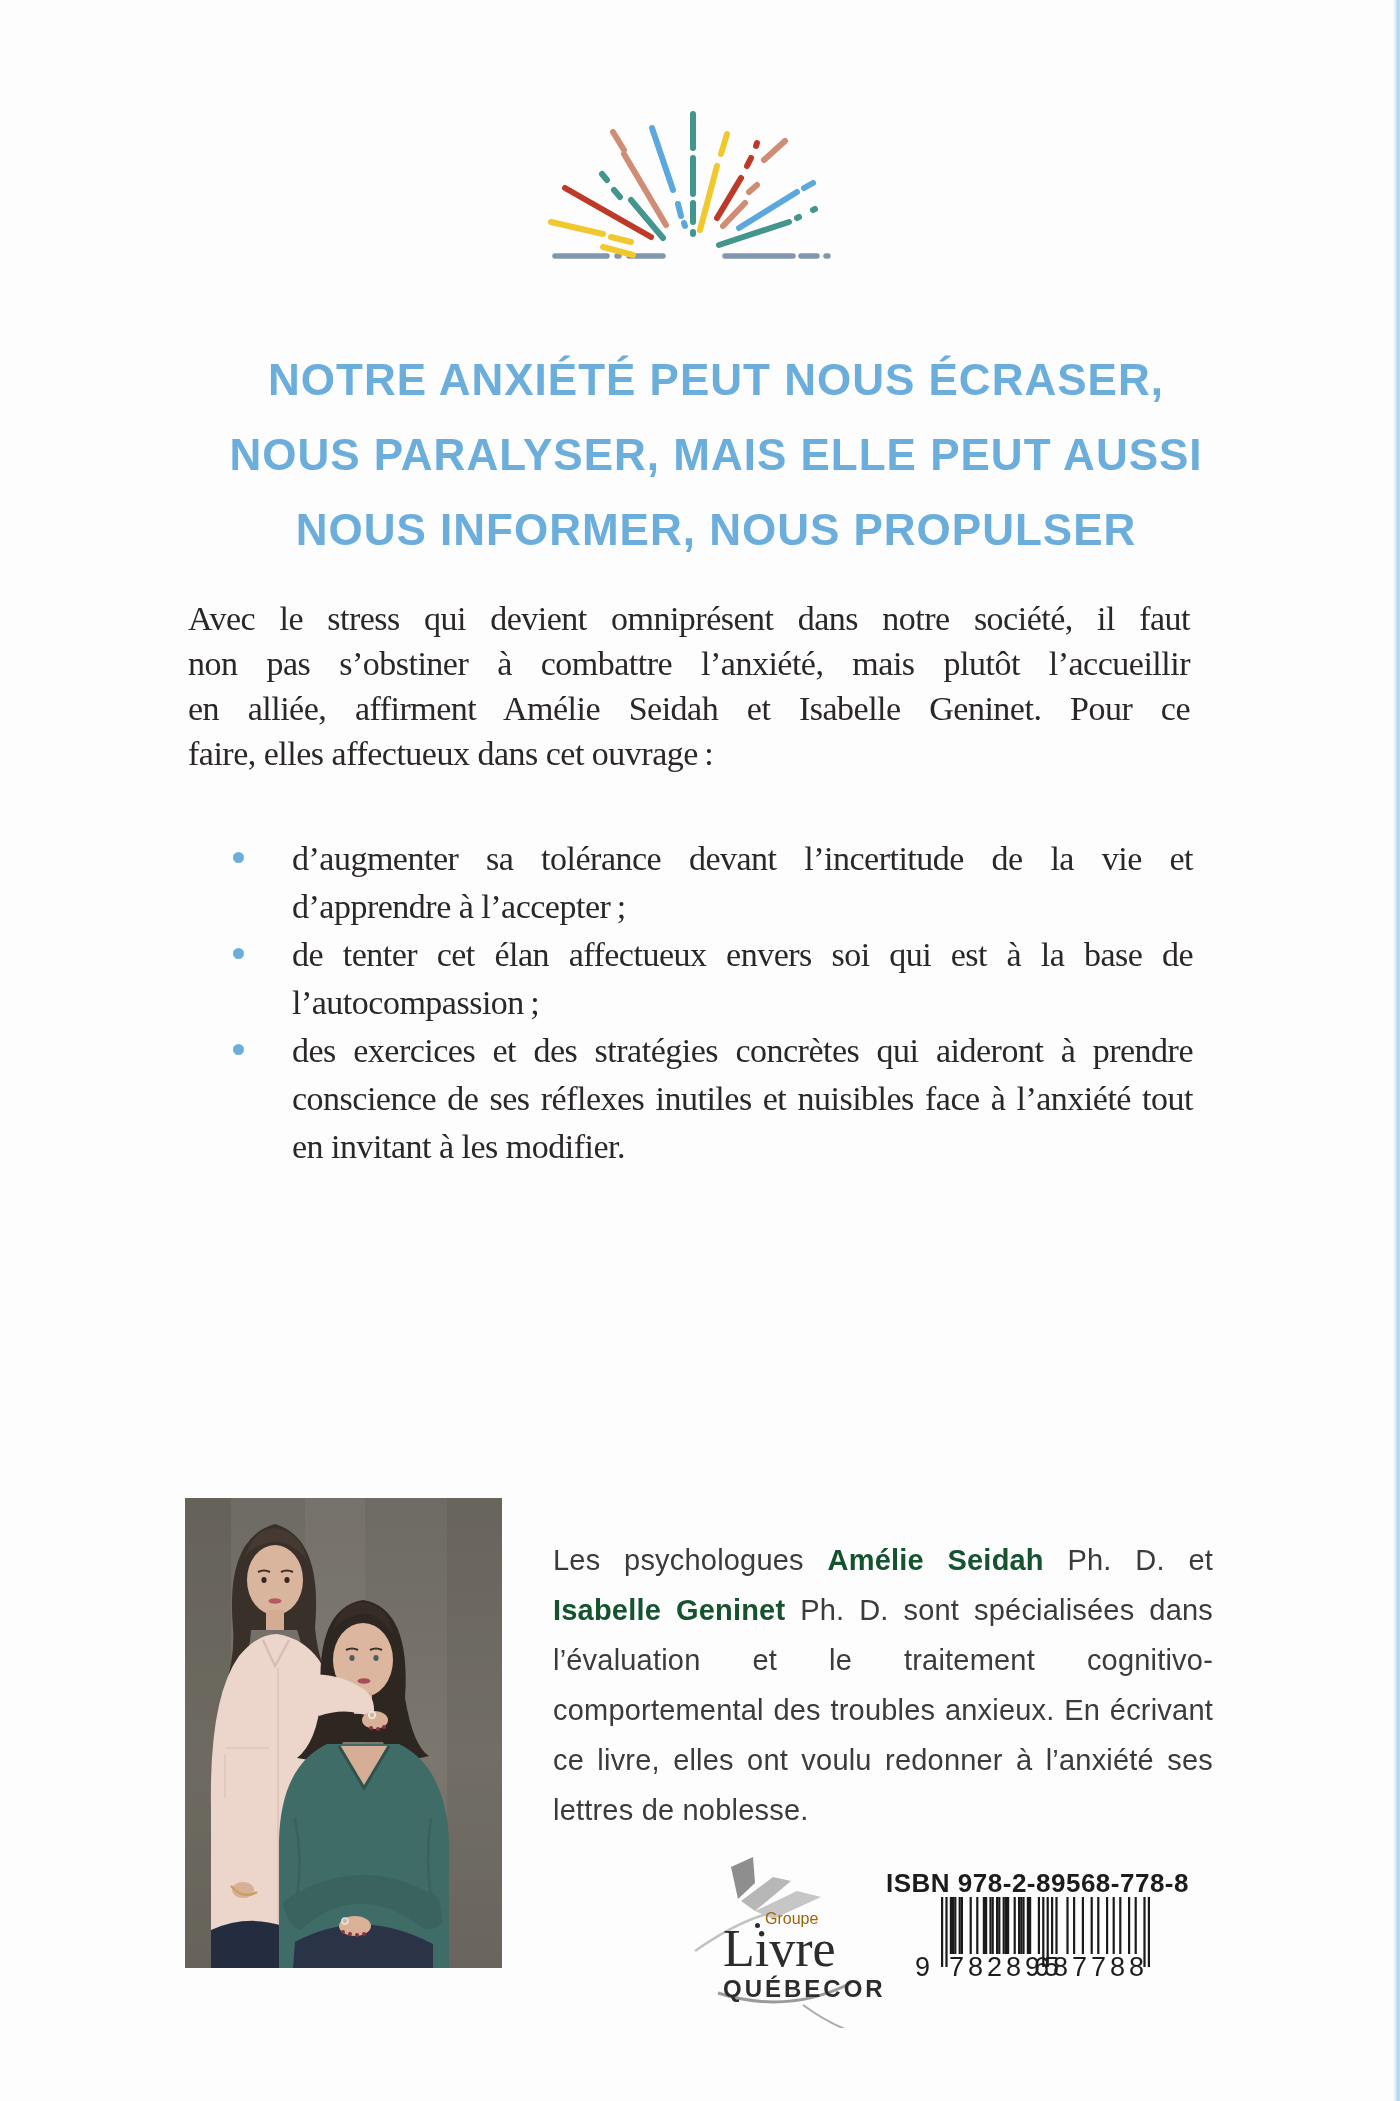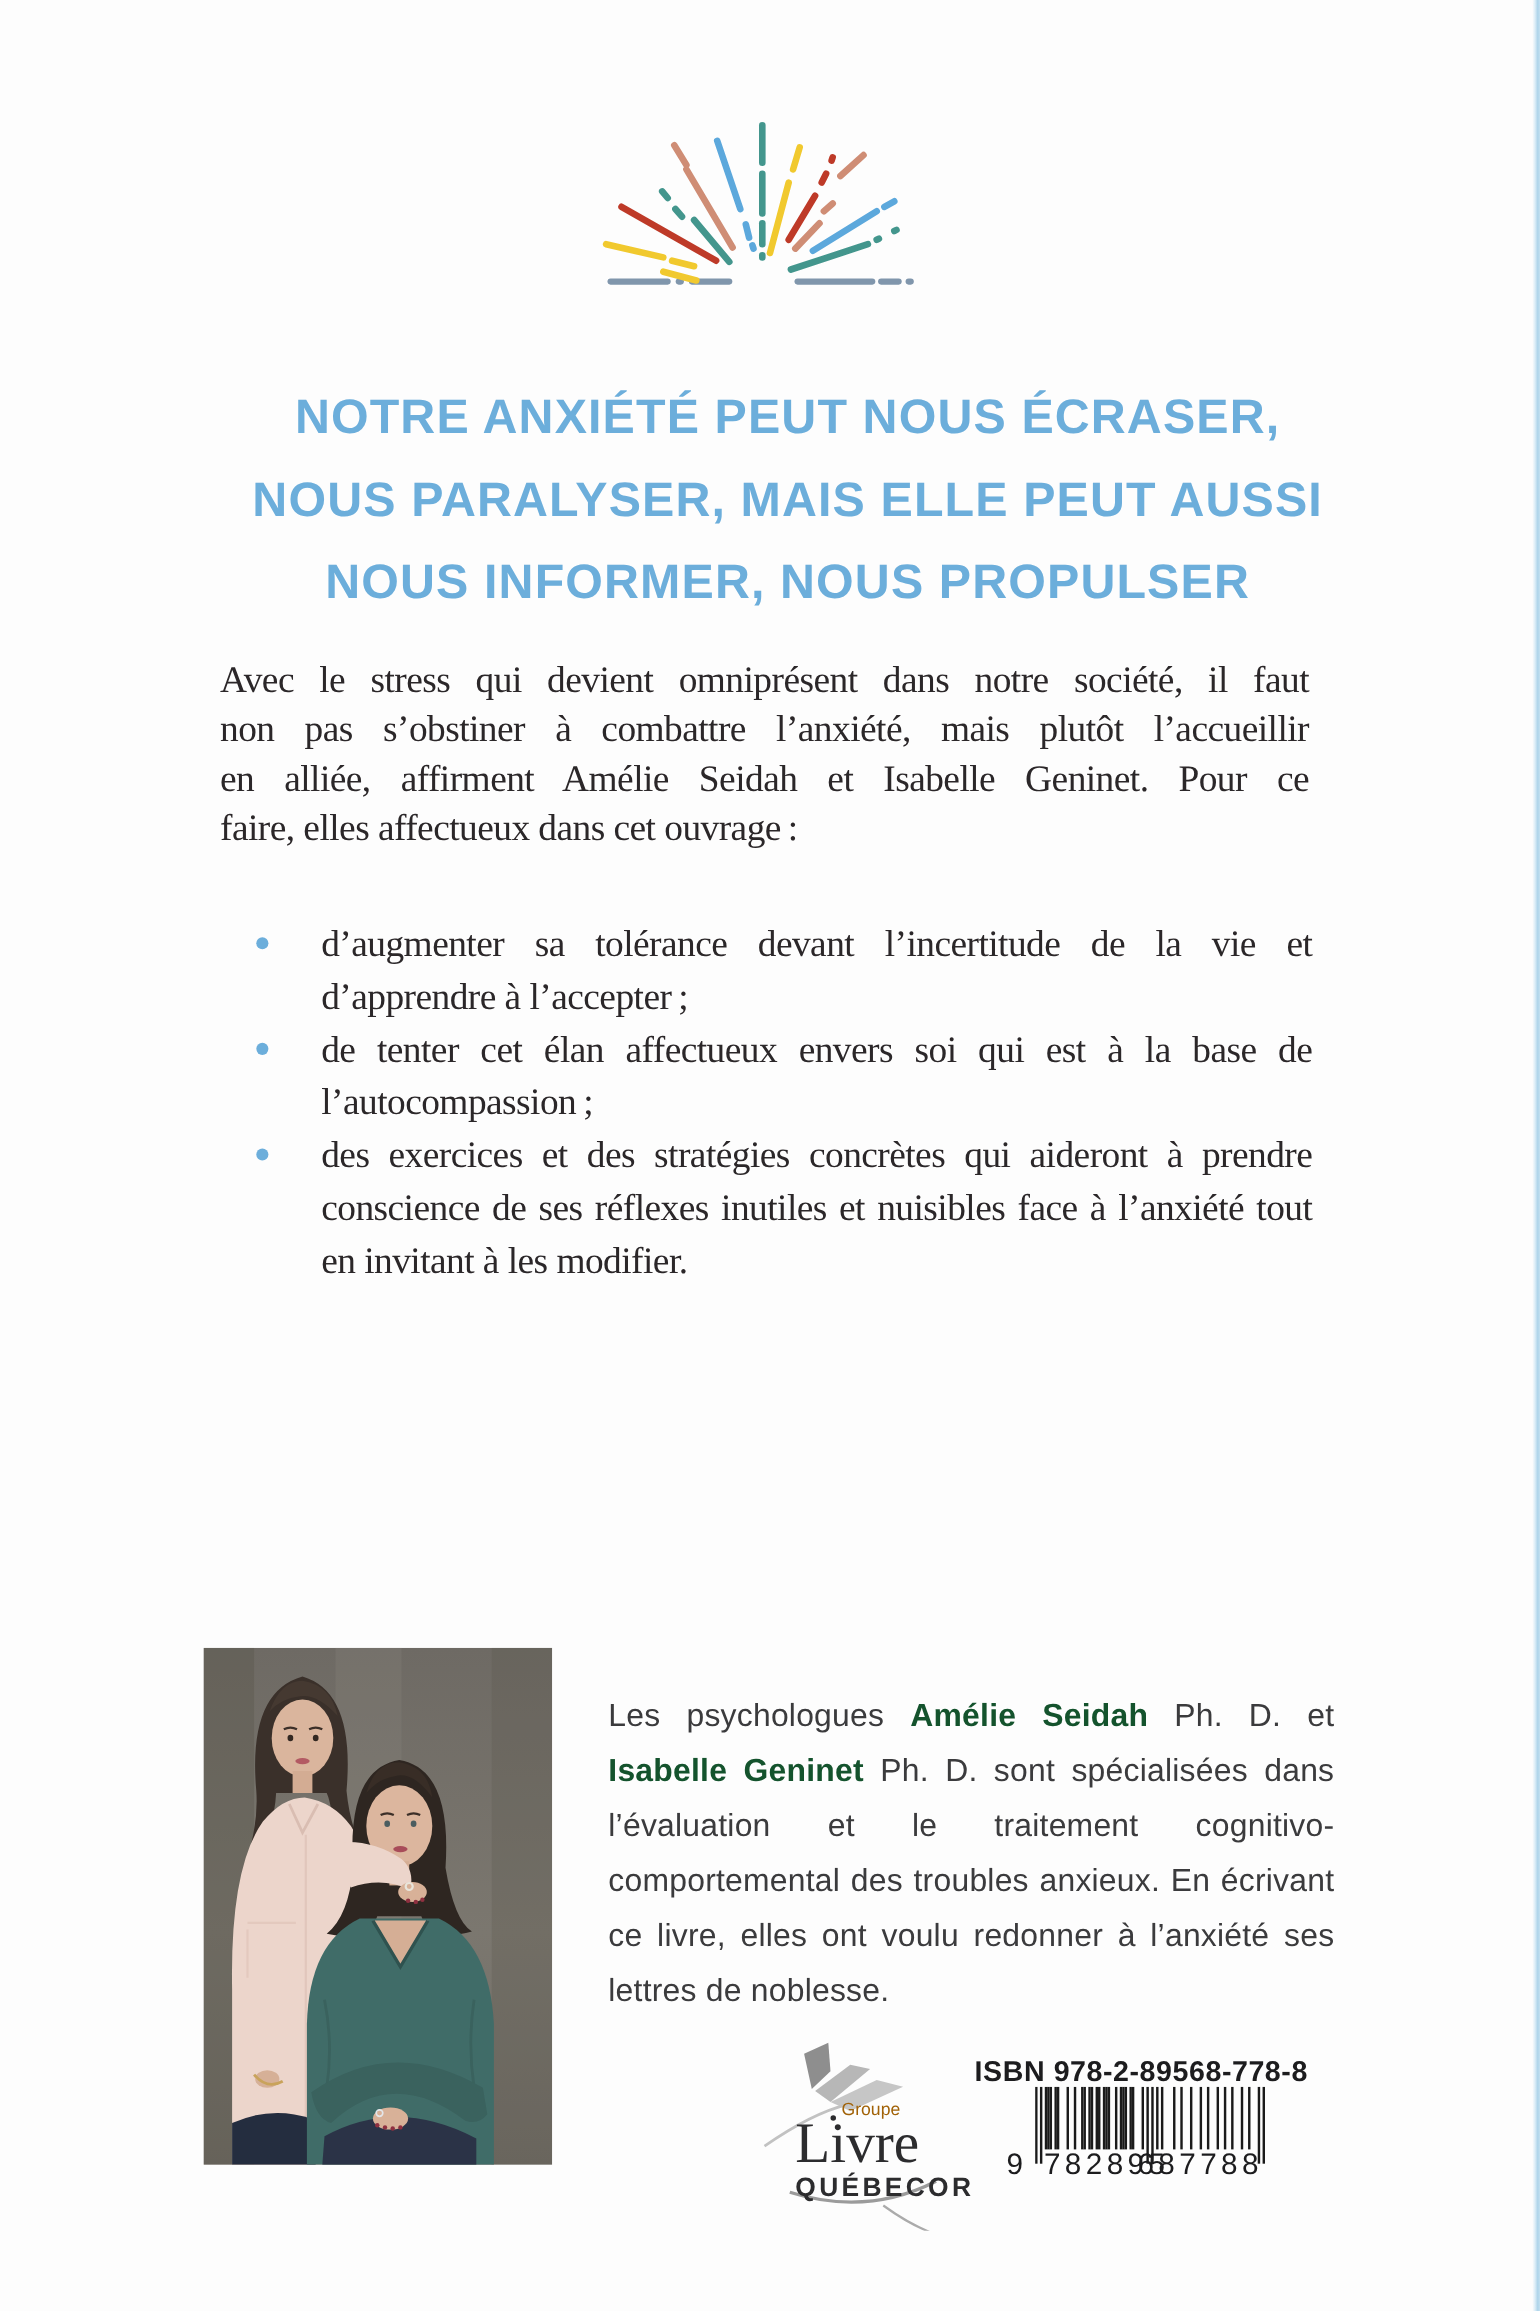--- a/index.html
+++ b/index.html
@@ -7,21 +7,21 @@
         font-family:"Liberation Sans",sans-serif;}
   .edge{position:absolute;top:0;right:0;bottom:0;width:7px;
         background:linear-gradient(to right,#fdfdfd,#dcedf7 35%,#aed4ea 70%,#c2e0f0);}
   .sunburst{position:absolute;left:545px;top:104px;width:300px;height:165px;}
   .headline{position:absolute;left:0;top:326px;width:1400px;margin:16px;text-align:center;
             font-size:44px;font-weight:bold;letter-spacing:1px;line-height:75px;
             color:var(--accent,#6caedb);}
   .intro{position:absolute;left:188px;top:596px;width:1002px;
          font-family:"Liberation Serif",serif;font-size:34px;line-height:45px;
          letter-spacing:-0.5px;color:var(--ink,#2b2729);}
-  .jline{text-align:justify;text-align-last:justify;margin-left:12px;}
+  .jline{text-align:justify;text-align-last:justify;}
   .jline.noj{text-align:left;text-align-last:left;}
   .bullets{position:absolute;left:233px;top:835px;width:960px;margin:0;padding:0;list-style:none;
            font-family:"Liberation Serif",serif;font-size:34px;line-height:48px;
            letter-spacing:-0.5px;color:var(--ink,#2b2729);}
   .bullets li{display:flex;align-items:flex-start;gap:28px;}
   .dot{flex:0 0 11px;width:11px;height:11px;border-radius:50%;margin:17px 20px 0 0;
        background:var(--accent,#6caedb);}
   .btxt{text-align:justify;}
   .audience{position:absolute;left:188px;top:1213px;width:1002px;
             font-size:34px;line-height:45px;letter-spacing:0.3px;

